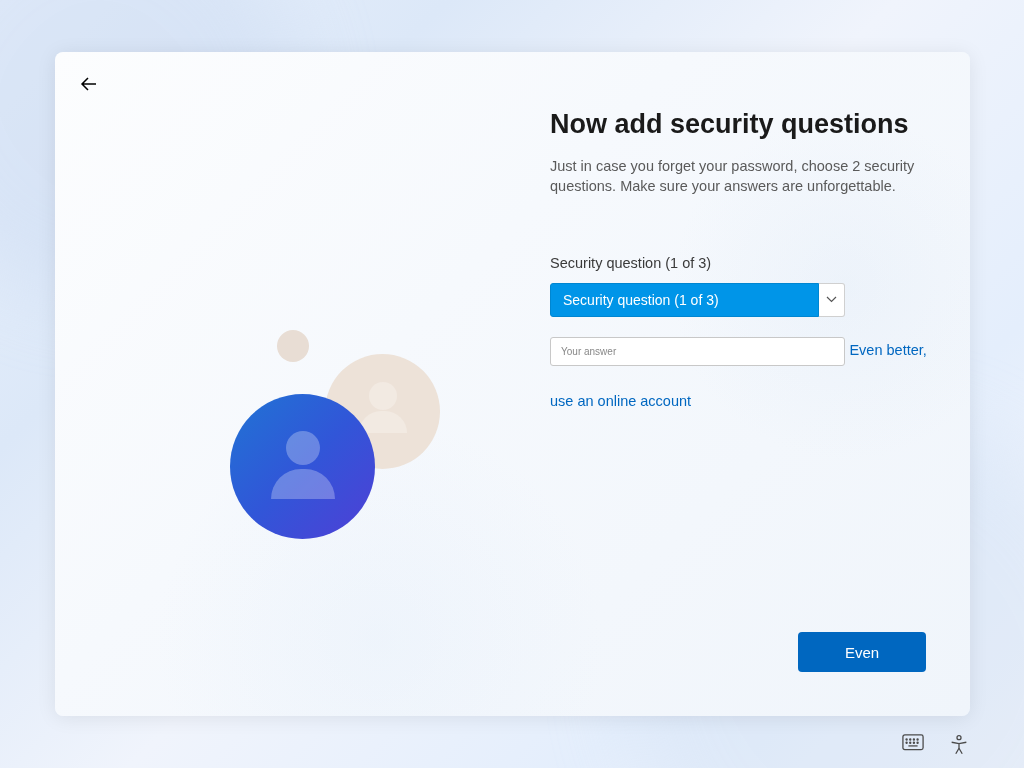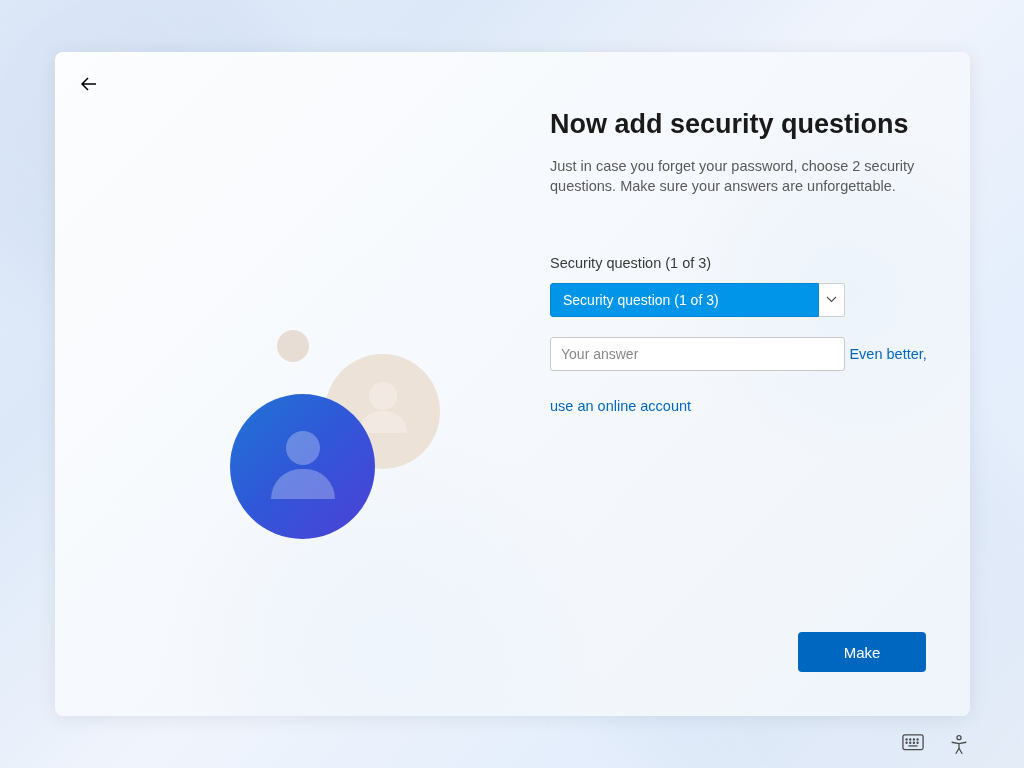--- a/index.html
+++ b/index.html
@@ -226,21 +226,21 @@
       border-radius: 0 3px 3px 0;
       display: flex;
       align-items: center;
       justify-content: center;
       cursor: pointer;
     }
     
     .answer-input {
       width: 295px;
       padding: 8px 10px;
-      font-size: 14px;
+      font-size: 10px;
       font-family: inherit;
       border: 1px solid #c8c8c8;
       border-radius: 3px;
       background: #fff;
       color: #333;
       margin-bottom: 26px;
     }
     
     .answer-input::placeholder {
       color: #888;
@@ -331,21 +331,21 @@
           <path d="M1 1l4.5 4.5L10 1"></path>
         </svg>
       </div>
     </div>
     
     <input type="text" class="answer-input" placeholder="Your answer" style="">
     
     <a class="online-link">Even better, use an online account</a>
   </div>
 
-  <button class="next-button">Make</button>
+  <button class="next-button">Even</button>
 </div>
 
 <div class="bottom-icons">
   <div class="bottom-icon">
     <svg viewBox="0 0 24 18" fill="none" stroke="currentColor" stroke-width="1.4">
       <rect x="1" y="1" width="22" height="16" rx="2"></rect>
       <circle cx="5" cy="6" r="0.6" fill="currentColor"></circle>
       <circle cx="9" cy="6" r="0.6" fill="currentColor"></circle>
       <circle cx="13" cy="6" r="0.6" fill="currentColor"></circle>
       <circle cx="17" cy="6" r="0.6" fill="currentColor"></circle>

